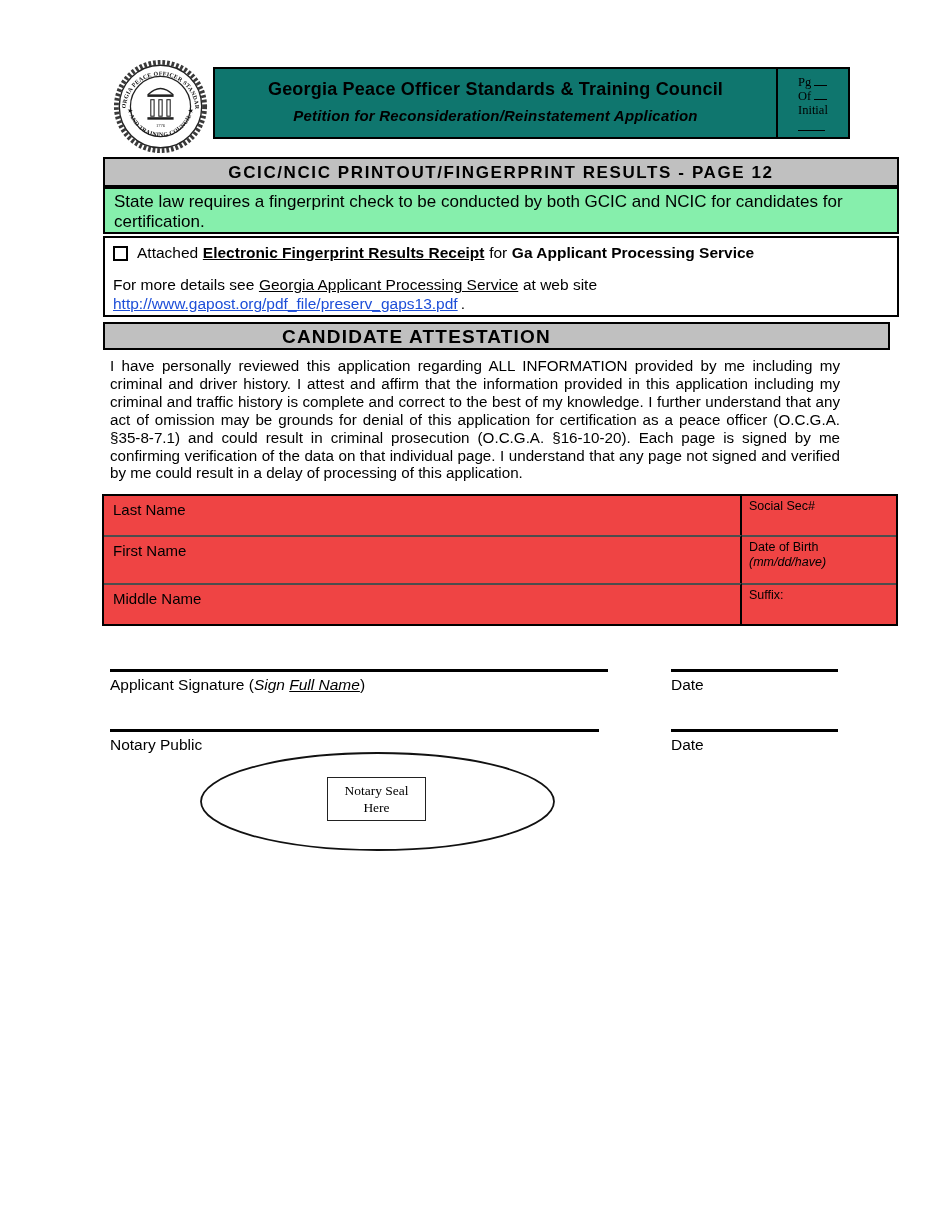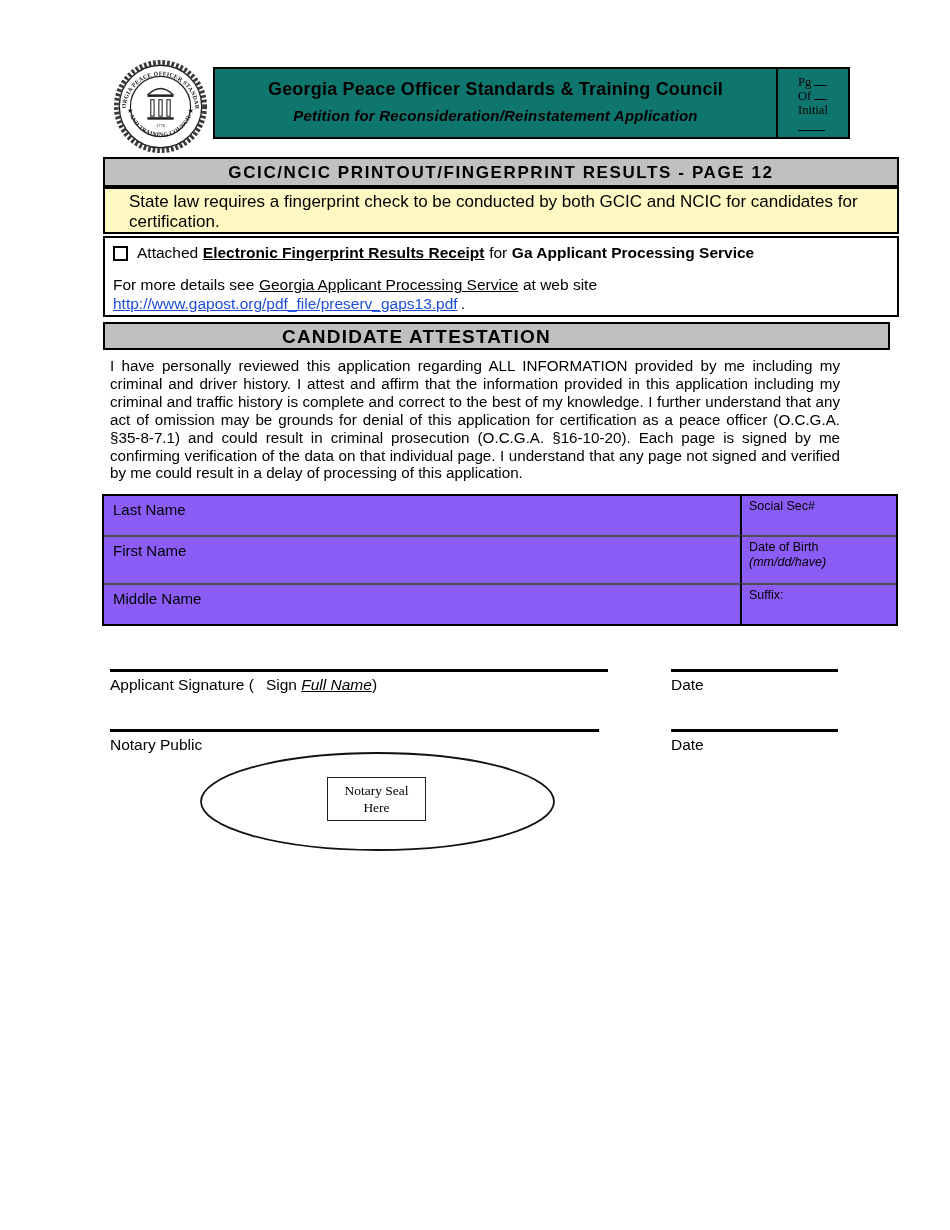--- a/index.html
+++ b/index.html
@@ -18,49 +18,49 @@
   .header-subtitle { font-size:15px; font-weight:bold; font-style:italic; margin-top:7px; letter-spacing:0.2px; }
   .header-side { width:72px; border-left:2px solid #000; font-family:"Liberation Serif", serif; font-size:12.5px; line-height:14px; padding:6px 4px 0 20px; }
   .blank { display:inline-block; width:13px; height:10px; border-bottom:1px solid #000; margin-left:3px; }
   .initial-line { width:27px; border-top:1.5px solid #000; margin-top:13px; }
 
   
   .bar { background:#c0c0c0; border:2px solid #000; font-weight:bold; text-align:center; }
   .bar-gcic { left:103px; top:157px; width:796px; height:30px; font-size:17px; letter-spacing:1.6px; line-height:27px; }
   .bar-attest { left:103px; top:322px; width:787px; height:28px; font-size:19px; letter-spacing:1.2px; line-height:25px; padding-right:160px; }
 
-  .box-statelaw { left:103px; top:187px; width:796px; height:47px; border:2px solid #000; background:#fef9c3;
-                  font-size:17px; line-height:20px; padding:3px 10px 0 24px; }
+  .box-statelaw { left:103px; top:187px; width:796px; height:47px; border:2px solid #000; background:#86efac;
+                  font-size:17px; line-height:20px; padding:3px 10px 0 9px; }
 
   .box-attach { left:103px; top:236px; width:796px; height:81px; border:2px solid #000; background:#fff; font-size:15.5px; }
   .attach-line { margin:6px 0 0 8px; }
   .checkbox { display:inline-block; width:15px; height:15px; border:2px solid #000; vertical-align:-3px; margin-right:9px; background:#fff; }
   .sp { margin-right:0.30em; }
   .bold-u { font-weight:bold; text-decoration:underline; }
   .bold { font-weight:bold; }
   .u { text-decoration:underline; }
   .details-line { margin:14px 0 0 8px; }
   .link-line { margin:1px 0 0 8px; }
   .link { color:#1d4ed8; text-decoration:underline; }
   .link-period { color:#000; margin-left:3px; }
 
   .attest-para { left:110px; top:357px; width:730px; font-size:15.2px; line-height:17.9px; text-align:justify; }
 
   
   .name-table { left:102px; top:494px; width:796px; border:2px solid #000; display:grid;
-                grid-template-columns:638px 1fr; grid-template-rows:39px 48px 41px; background:#8b5cf6; }
+                grid-template-columns:638px 1fr; grid-template-rows:39px 48px 41px; background:#ef4444; }
   .cell-left  { border-right:2px solid #000; padding:5px 0 0 9px; font-size:15px; }
   .cell-right { padding:3px 0 0 7px; font-size:12.5px; line-height:15px; }
   .row-sep { border-top:2px solid #4d4d4d; }
   .dob-sub { font-style:italic; }
 
   
   .rule { position:absolute; border-top:3px solid #000; height:0; }
   .sig-label { position:absolute; font-size:15.5px; }
-  .w-sign { margin-right:0.28em;margin-left:12px; }
+  .w-sign { font-style:italic; margin-right:0.28em; }
   .w-fullname { font-style:italic; text-decoration:underline; }
 
   .seal-box { left:327px; top:777px; width:99px; height:44px; border:1.5px solid #222; background:#fff;
               font-family:"Liberation Serif", serif; font-size:13.5px; line-height:17px; text-align:center; padding-top:4px; }
 </style>
 </head>
 <body>
 
 <div class="page">
 

